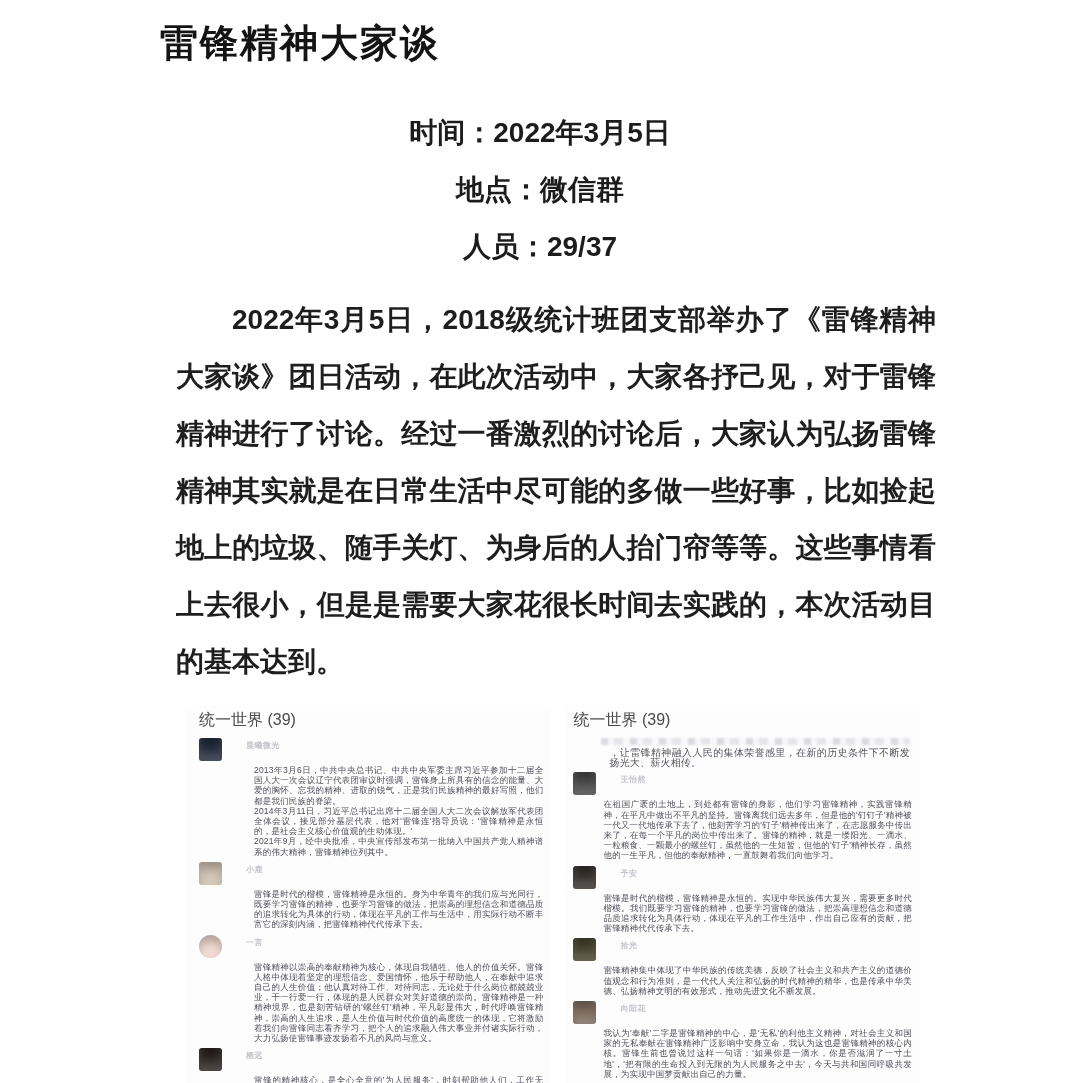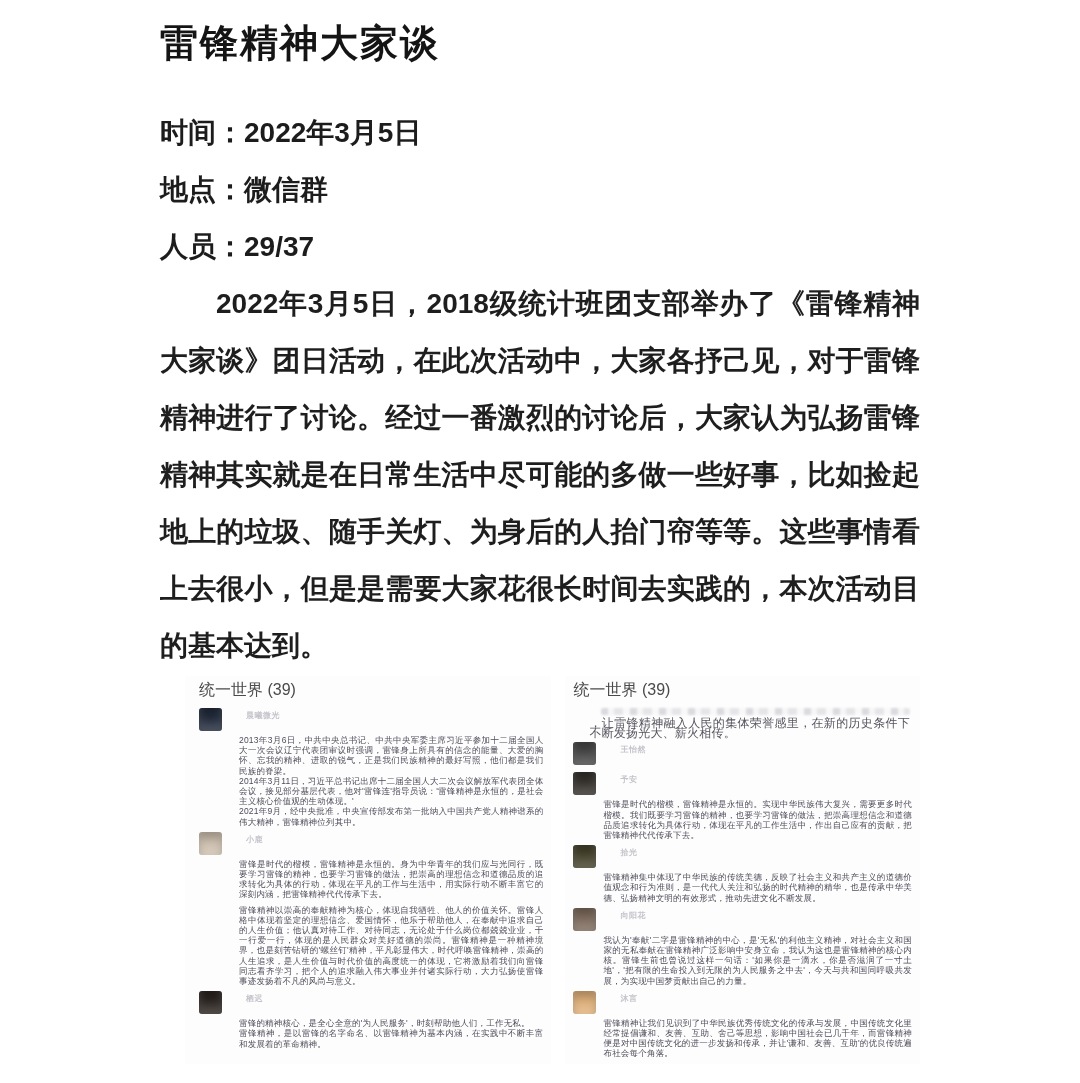--- a/index.html
+++ b/index.html
@@ -6,55 +6,55 @@
   body{
     width:1080px;height:1083px;background:#ffffff;
     font-family:"Liberation Sans",sans-serif;color:#1c1c1c;
     overflow:hidden;position:relative;
   }
   .doc{padding:14px 160px 0 160px;}
   .doc-title{
     font-size:38px;font-weight:700;text-align:left;color:#141414;
     margin:6px 0 38px 0;letter-spacing:2px;line-height:46px;
   }
-  .meta{margin:0;}
+  .meta{margin:12px;text-align:center;}
   .meta-line{font-size:28px;line-height:57px;font-weight:600;white-space:nowrap;}
   .meta-label{font-weight:600;}
   .meta-value{font-weight:600;}
   .body-par{
-    margin:0;font-size:28px;line-height:57px;font-weight:600;
+    margin:16px;font-size:28px;line-height:57px;font-weight:600;
     text-align:justify;text-indent:2em;color:#1e1e1e;width:760px;
   }
   
   .shots{display:flex;gap:14px;margin:2px 0 0 25px;}
   .shot{background:#fdfdfd;border-radius:2px;}
   .shot-left{width:356px;padding:6px 0 0 14px;}
   .shot-right{width:350px;padding:6px 0 0 8px;}
   .shot-title{
     font-size:16px;color:#4a4a4a;line-height:16px;margin:0 0 10px 0;
     filter:blur(0.2px);
   }
   .msg{margin:0 0 5px 0;}
   .msg-head{display:flex;align-items:flex-start;gap:24px;height:25px;font-weight:bold;}
   .avatar{width:23px;height:23px;border-radius:3px;flex:0 0 auto;
     box-shadow:inset 0 -8px 10px rgba(255,255,255,.18), inset 0 6px 8px rgba(0,0,0,.25);}
   .avatar.round{border-radius:50%;}
   .nick{font-size:8px;color:#c3c3cb;padding-top:2px;filter:blur(0.35px);letter-spacing:.5px;}
   .msg-text{
-    margin:2px 8px 0 40px;font-size:8.5px;line-height:10.2px;color:#4e4e5b;
+    margin:2px 8px 0 55px;font-size:8.5px;line-height:10.2px;color:#4e4e5b;
     filter:blur(0.42px);white-space:pre-line;text-align:justify;letter-spacing:.2px;
   }
   .shot-right .msg-text{margin-left:30px;}
   .partial{margin:0 0 4px 0;}
   .cut-strip{
     height:7px;margin:1px 10px 3px 28px;border-radius:2px;opacity:.5;
     background:repeating-linear-gradient(90deg,#b9b9c2 0 7px,#f0f0f3 7px 13px,#cfcfd6 13px 22px,#f5f5f7 22px 29px);
     filter:blur(1.1px);
   }
-  .partial-text{margin:0 10px 0 16px;font-size:12px;line-height:10.2px;color:#55555f;
+  .partial-text{margin:0 10px 0 36px;font-size:10px;line-height:10.2px;color:#55555f;
     filter:blur(0.45px);text-align:justify;letter-spacing:.2px;}
 </style>
 </head>
 <body>
 
 <div class="doc">
 
   <h1 class="doc-title">雷锋精神大家谈</h1>
 
   <div class="meta">
@@ -82,20 +82,24 @@
 
       <div class="msg">
         <div class="msg-head">
           <span class="avatar" style="background: rgb(205, 191, 174);"></span>
           <span class="nick">小鹿</span>
         </div>
         <div class="msg-text">雷锋是时代的楷模，雷锋精神是永恒的。身为中华青年的我们应与光同行，既要学习雷锋的精神，也要学习雷锋的做法，把崇高的理想信念和道德品质的追求转化为具体的行动，体现在平凡的工作与生活中，用实际行动不断丰富它的深刻内涵，把雷锋精神代代传承下去。</div>
       </div>
 
       <div class="msg">
+        <div class="msg-head">
+          <span class="avatar round" style="background: rgb(240, 215, 205);"></span>
+          <span class="nick">一言</span>
+        </div>
         <div class="msg-text">雷锋精神以崇高的奉献精神为核心，体现自我牺牲、他人的价值关怀。雷锋人格中体现着坚定的理想信念、爱国情怀，他乐于帮助他人，在奉献中追求自己的人生价值；他认真对待工作、对待同志，无论处于什么岗位都兢兢业业，干一行爱一行，体现的是人民群众对美好道德的崇尚。雷锋精神是一种精神境界，也是刻苦钻研的'螺丝钉'精神，平凡彰显伟大，时代呼唤雷锋精神，崇高的人生追求，是人生价值与时代价值的高度统一的体现，它将激励着我们向雷锋同志看齐学习，把个人的追求融入伟大事业并付诸实际行动，大力弘扬使雷锋事迹发扬着不凡的风尚与意义。</div>
       </div>
 
       <div class="msg">
         <div class="msg-head">
           <span class="avatar" style="background: rgb(43, 36, 32);"></span>
           <span class="nick">栖迟</span>
         </div>
         <div class="msg-text">雷锋的精神核心，是全心全意的'为人民服务'，时刻帮助他人们，工作无私。
 雷锋精神，是以雷锋的名字命名、以雷锋精神为基本内涵，在实践中不断丰富和发展着的革命精神。</div>
@@ -109,20 +113,21 @@
       <div class="partial">
         <div class="cut-strip"></div>
         <div class="partial-text">，让雷锋精神融入人民的集体荣誉感里，在新的历史条件下不断发扬光大、薪火相传。</div>
       </div>
 
       <div class="msg">
         <div class="msg-head">
           <span class="avatar" style="background: rgb(71, 71, 71);"></span>
           <span class="nick">王怡然</span>
         </div>
+        <div class="msg-text">在祖国广袤的土地上，到处都有雷锋的身影，他们学习雷锋精神，实践雷锋精神，在平凡中做出不平凡的坚持。雷锋离我们远去多年，但是他的'钉钉子'精神被一代又一代地传承下去了，他刻苦学习的'钉子'精神传出来了，在志愿服务中传出来了，在每一个平凡的岗位中传出来了。雷锋的精神，就是一缕阳光、一滴水、一粒粮食、一颗最小的螺丝钉，虽然他的一生短暂，但他的'钉子'精神长存，虽然他的一生平凡，但他的奉献精神，一直鼓舞着我们向他学习。</div>
       </div>
 
       <div class="msg">
         <div class="msg-head">
           <span class="avatar" style="background: rgb(53, 48, 44);"></span>
           <span class="nick">予安</span>
         </div>
         <div class="msg-text">雷锋是时代的楷模，雷锋精神是永恒的。实现中华民族伟大复兴，需要更多时代楷模。我们既要学习雷锋的精神，也要学习雷锋的做法，把崇高理想信念和道德品质追求转化为具体行动，体现在平凡的工作生活中，作出自己应有的贡献，把雷锋精神代代传承下去。</div>
       </div>
 

